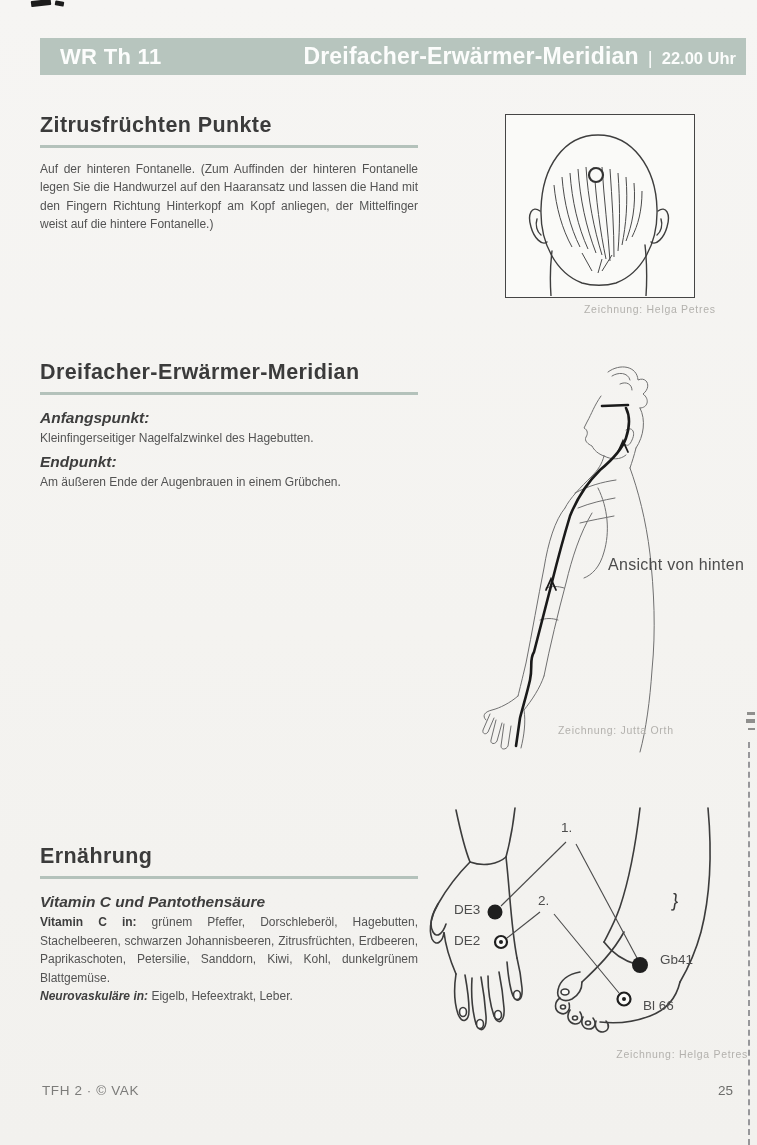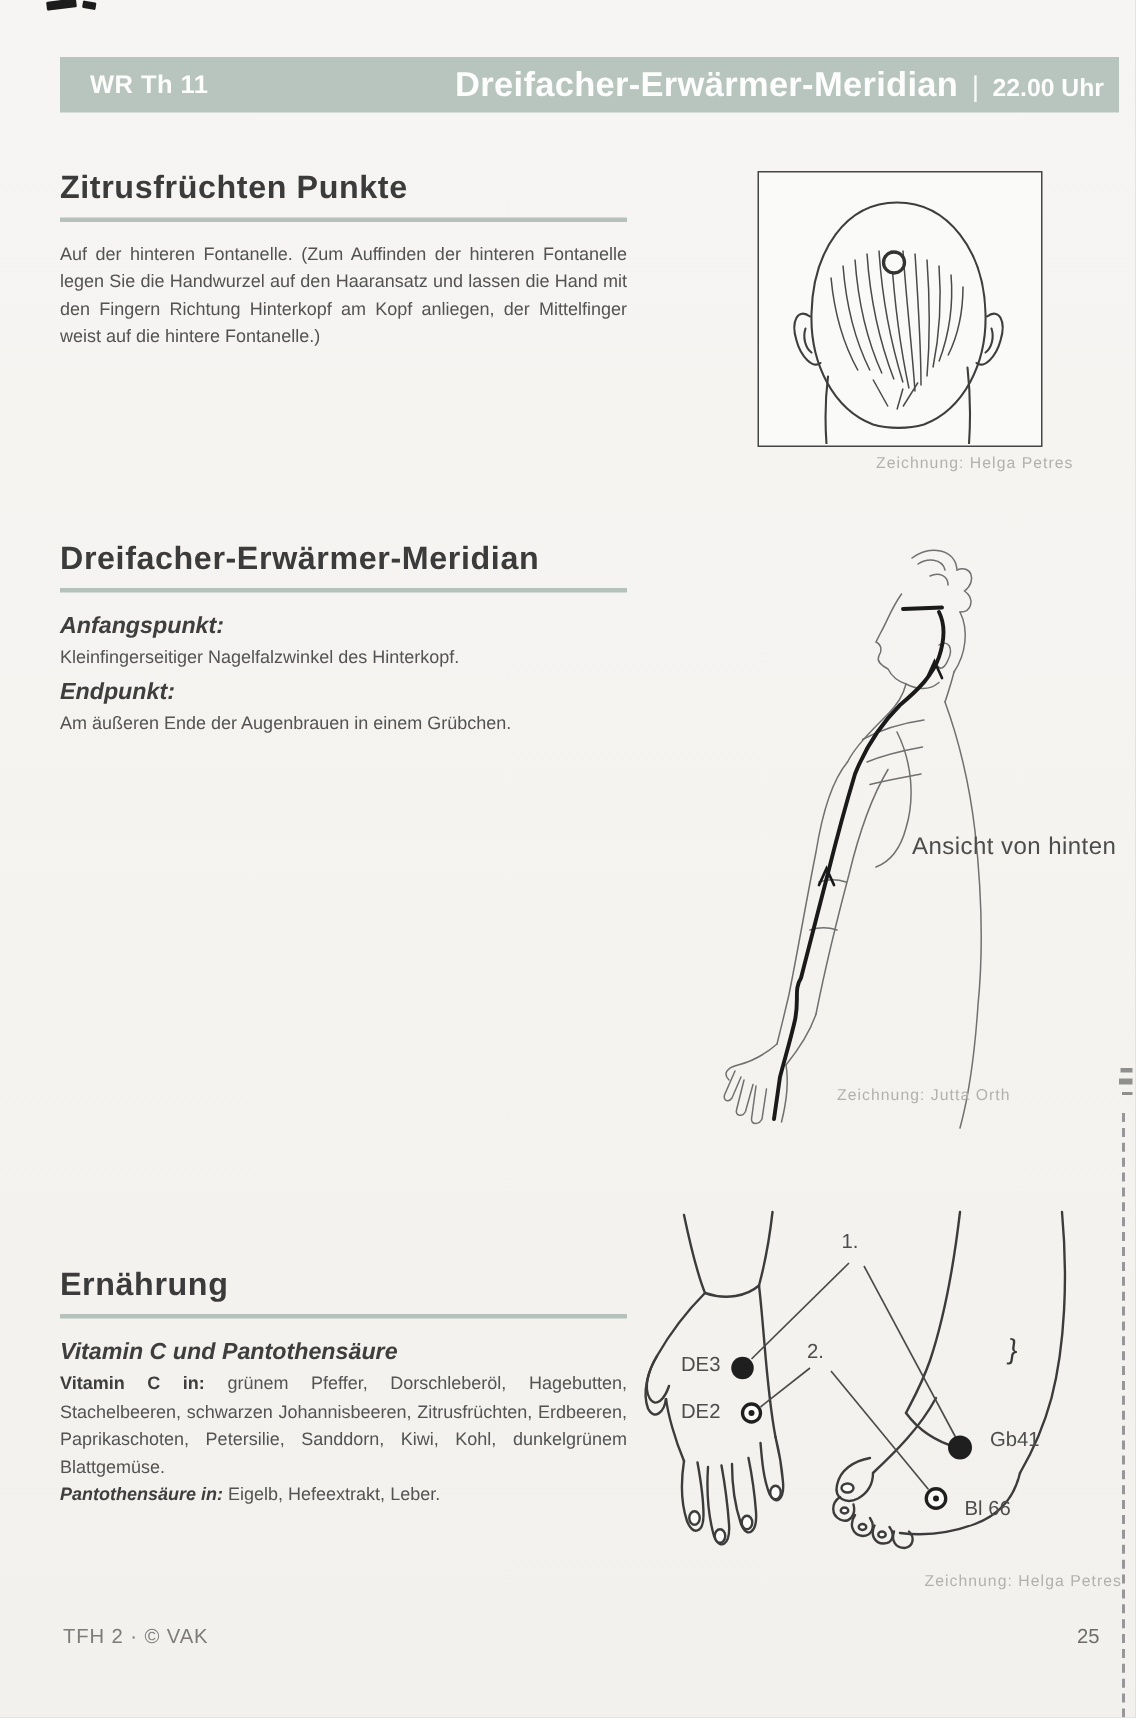--- a/index.html
+++ b/index.html
@@ -17,21 +17,21 @@
   .em2{left:746px;top:719px;width:9px;height:4px;}
   .em3{left:748px;top:728px;width:7px;height:2px;}
   .dash-line{position:absolute;left:748px;top:742px;height:403px;width:0;border-left:2px dashed #97979a;}
 
   
   .header-bar{
     position:absolute;left:40px;top:38px;width:706px;height:37px;
     background:#b7c5be;color:#fcfdfc;display:flex;align-items:center;
     justify-content:space-between;padding:0 10px 0 20px;box-sizing:border-box;
   }
-  .header-code{font-size:17px;font-weight:bold;letter-spacing:.3px;}
+  .header-code{font-size:22px;font-weight:bold;letter-spacing:.3px;}
   .header-right{display:flex;align-items:baseline;gap:9px;font-weight:bold;white-space:nowrap;}
   .header-title{font-size:23px;letter-spacing:.2px;}
   .header-divider{font-size:19px;font-weight:400;opacity:.95;}
   .header-time{font-size:16.5px;}
 
   
   .section{position:absolute;left:40px;width:378px;}
   .sec-neuro{top:113px;}
   .sec-meridian{top:360px;}
   .sec-aku{top:621px;}
@@ -134,21 +134,21 @@
       </g>
       <circle cx="90" cy="60" r="7" fill="#fafaf8" stroke="#333" stroke-width="2.2"></circle>
     </svg>
   </div>
   <span class="caption cap-head">Zeichnung: Helga Petres</span>
 
   <div class="section sec-meridian">
     <h2 class="heading">Dreifacher-Erwärmer-Meridian</h2>
     <div class="rule"></div>
     <p class="lead bi">Anfangspunkt:</p>
-    <p class="body-text tight">Kleinfingerseitiger Nagelfalzwinkel des Hinterkopf.</p>
+    <p class="body-text tight">Kleinfingerseitiger Nagelfalzwinkel des Hagebutten.</p>
     <p class="lead bi" style="margin-top:2px">Endpunkt:</p>
     <p class="body-text tight">Am äußeren Ende der Augenbrauen in einem Grübchen.</p>
   </div>
 
   <div class="fig-body">
     <svg width="277" height="395" viewBox="0 0 277 395">
       <g fill="none" stroke="#707070" stroke-width="1" stroke-linecap="round">
 
         <path d="M128,14 C140,5 157,8 158,22 C167,18 172,29 163,36 C170,41 168,50 160,50"></path>
         <path d="M132,18 C138,14 148,14 150,22"></path>
@@ -196,21 +196,21 @@
     <span class="view-label">Ansicht von hinten</span>
     <span class="caption cap-body">Zeichnung: Jutta Orth</span>
   </div>
 
 
   <div class="section sec-ern">
     <h2 class="heading">Ernährung</h2>
     <div class="rule"></div>
     <p class="lead bi">Vitamin C und Pantothensäure</p>
     <p class="body-text tight"><span class="b">Vitamin C in:</span> <span>grünem Pfeffer, Dorschleberöl, Hagebutten, Stachelbeeren, schwarzen Johannisbeeren, Zitrusfrüchten, Erdbeeren, Paprikaschoten, Petersilie, Sanddorn, Kiwi, Kohl, dunkelgrünem Blattgemüse.</span></p>
-    <p class="body-text tight"><span class="bi">Pantothensäure in:</span> <span>Eigelb, Hefeextrakt, Leber.</span></p>
+    <p class="body-text tight"><span class="bi">Neurovaskuläre in:</span> <span>Eigelb, Hefeextrakt, Leber.</span></p>
   </div>
 
   <div class="fig-handfoot">
     <svg width="327" height="262" viewBox="0 0 327 262">
       <g fill="none" stroke="#3c3c3c" stroke-width="1.6" stroke-linecap="round">
 
         <path d="M28,8 C32,27 36,45 42,60"></path>
         <path d="M87,6 C85,24 82,40 78,55"></path>
         <path d="M42,60 C30,72 18,88 10,102 C4,112 1,123 5,130 C9,137 15,131 18,122"></path>
         <path d="M10,102 C4,112 0,126 4,137 C8,145 15,140 16,130 C17,140 22,158 28,172"></path>

